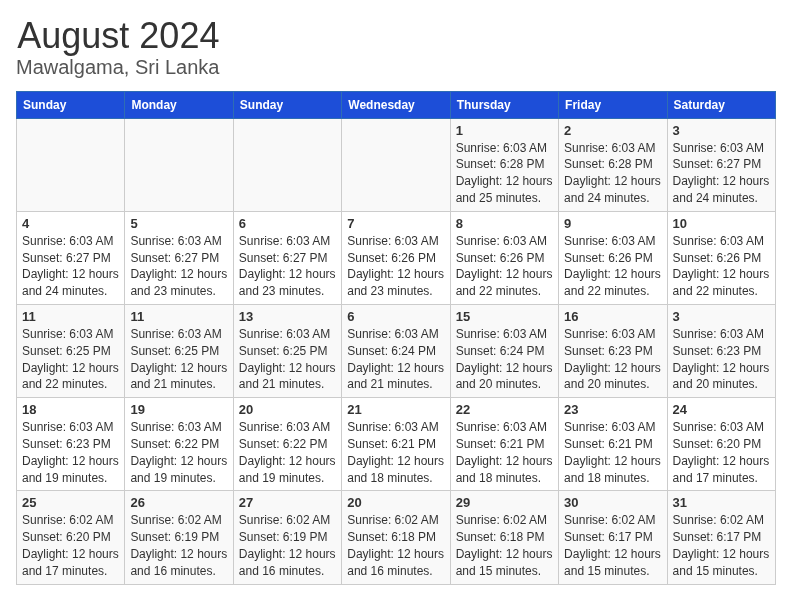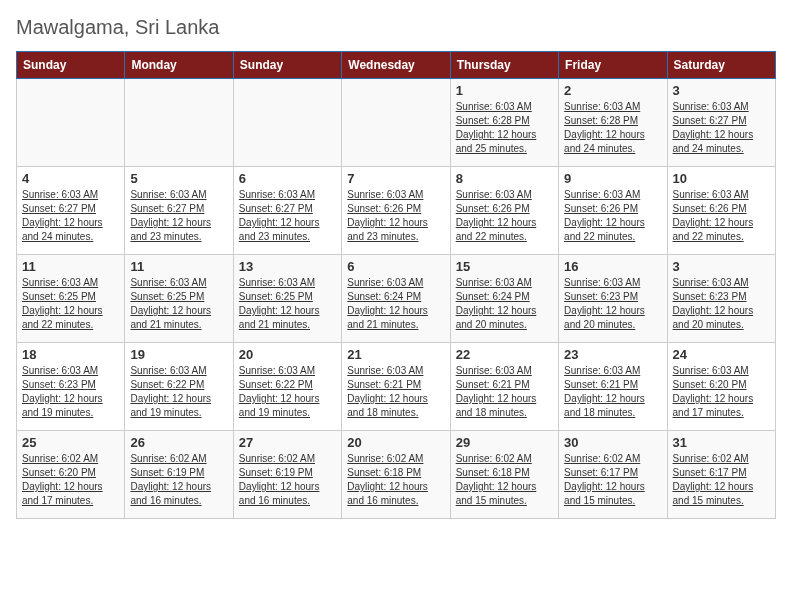--- a/index.html
+++ b/index.html
@@ -46,21 +46,21 @@
     .location {
       font-size: 20px;
       color: #555;
     }
     table {
       width: 100%;
       border-collapse: collapse;
       font-size: 11px;
     }
     thead tr th {
-      background-color: #7f1d1d;
+      background-color: #1d4ed8;
       color: #fff;
       text-align: left;
       padding: 6px 6px;
       font-size: 12px;
       font-weight: bold;
       border: 1px solid #2e6db4;
     }
     tbody tr td {
       border: 1px solid #ccc;
       vertical-align: top;
@@ -75,34 +75,34 @@
     tbody tr:nth-child(even) td {
       background-color: #fff;
     }
     .day-number {
       font-size: 13px;
       font-weight: bold;
       color: #333;
       margin-bottom: 2px;
     }
     .day-info {
-      font-size: 10px;
+      font-size: 12px;
       color: #333;
       line-height: 1.4;
-      text-decoration: underline;
     }
     .empty-cell {
       background: #fff;
     }
   </style>
 </head>
 <body>
 
 <div class="header">
   <div class="title-block">
+    <div class="month-year">August 2024</div>
     <div class="location">Mawalgama, Sri Lanka</div>
   </div>
 </div>
 
 <table>
   <thead>
     <tr>
       <th>Sunday</th>
       <th>Monday</th>
       <th>Sunday</th>

